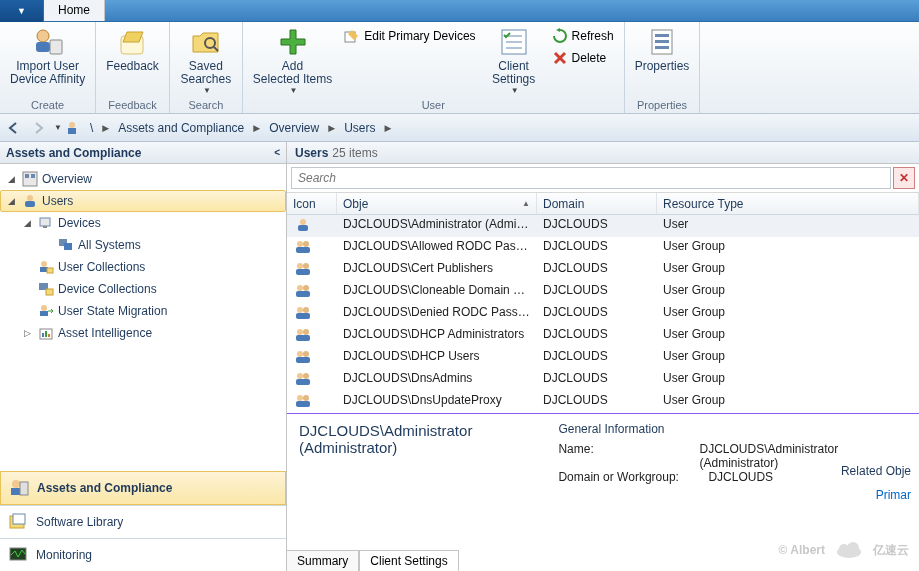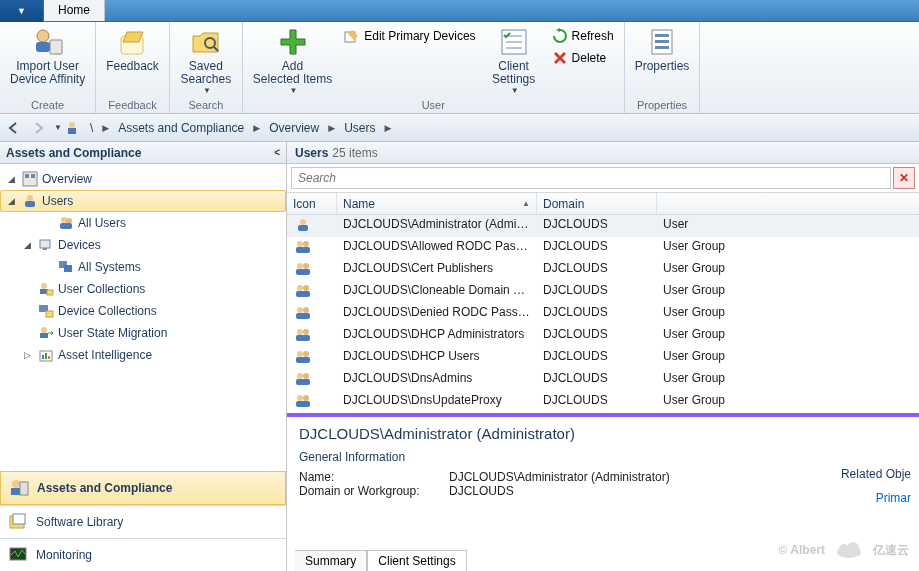--- a/index.html
+++ b/index.html
@@ -62,31 +62,31 @@
 .col-name { width:200px; }
 .col-domain { width:120px; }
 .col-rt { flex:1; }
 
 .grid-body { flex:0 0 auto; }
 .grid-row { display:flex; height:22px; align-items:flex-start; }
 .grid-row.selected { background:#eef2f6; }
 .grid-row .cell { padding:2px 6px; white-space:nowrap; overflow:hidden; text-overflow:ellipsis; color:#222; }
 .cell.col-icon { display:flex; align-items:center; justify-content:flex-start; padding-left:8px; }
 
-.details { border-top:4px solid #8b5cf6; padding:8px 12px 0 12px; display:flex; flex-direction:column; gap:8px; position:relative; flex:1; min-height:0; }
+.details { border-top:1px solid #8b5cf6; padding:8px 12px 0 12px; display:flex; flex-direction:row; position:relative; flex:1; min-height:0; }
 .details-title { font-size:15px; color:#1e395b; }
 .details-cols { display:flex; gap:40px; }
 .details-section h4 { color:#1e395b; font-weight:normal; margin-bottom:6px; }
 .kv { display:flex; }
 .kv .k { width:150px; color:#222; }
 .kv .v { color:#222; }
 .related { position:absolute; right:8px; top:50px; text-align:right; }
 .related a { color:#0066cc; text-decoration:none; }
 
-.detail-tabs { position:absolute; bottom:0; left:8px; display:flex; border-top:1px solid #c4c4c4; background:#f5f5f5; }
+.detail-tabs { position:absolute; bottom:0; left:0; display:flex; border-top:1px solid #c4c4c4; background:#f5f5f5; }
 .detail-tabs .dtab { padding:3px 10px; border-right:1px solid #c4c4c4; background:#f8f8f8; cursor:default; }
 .detail-tabs .dtab.active { background:#fff; border-top:1px solid #c4c4c4; border-left:1px solid #c4c4c4; margin-top:-1px; }
 
 .watermark { position:absolute; right:10px; bottom:12px; color:#c8c8c8; font-size:14px; display:flex; align-items:center; gap:10px;font-weight:bold;}
 
 
 svg { display:block; }
 </style>
 </head>
 <body>
@@ -279,31 +279,20 @@
       <div class="tree-item tree-l2 selected">
           <span class="twisty">◢</span>
           <span class="ticon">
             <svg width="16" height="16">
               <circle cx="8" cy="5" r="3" fill="#f0c890"></circle>
               <rect x="3" y="8" width="10" height="6" rx="2" fill="#4a7ab8"></rect>
             </svg>
           </span>
           <span>Users</span>
         </div>
-      <div class="tree-item tree-l3">
-          <span class="twisty"></span>
-          <span class="ticon">
-            <svg width="16" height="16">
-              <circle cx="6" cy="5" r="3" fill="#f0c890"></circle>
-              <circle cx="11" cy="6" r="3" fill="#e0b880"></circle>
-              <rect x="2" y="8" width="12" height="6" rx="2" fill="#4a7ab8"></rect>
-            </svg>
-          </span>
-          <span>All Users</span>
-        </div>
       <div class="tree-item tree-l2">
           <span class="twisty">◢</span>
           <span class="ticon">
             <svg width="16" height="16">
               <rect x="2" y="3" width="10" height="8" fill="#e8e8e8" stroke="#6a8ab0"></rect>
               <rect x="5" y="11" width="4" height="2" fill="#888"></rect>
             </svg>
           </span>
           <span>Devices</span>
         </div>
@@ -401,24 +390,25 @@
     </div>
     <div class="search-row">
       <input type="text" placeholder="Search" style="">
       <div class="search-clear">
           <span>✕</span>
         </div>
     </div>
     <div class="grid-head">
       <div class="col-icon">Icon</div>
       <div class="col-name">
-          <span>Name</span>
+          <span>Obje</span>
           <span style="font-size:8px;color:#666;margin-left:auto;">▲</span>
         </div>
       <div class="col-domain">Domain</div>
+      <div class="col-rt">Resource Type</div>
     </div>
     <div class="grid-body" id="grid-body">
         <div class="grid-row selected">
           <div class="cell col-icon">
             <svg width="16" height="16">
               <circle cx="8" cy="5" r="3" fill="#f0c890"></circle>
               <rect x="3" y="8" width="10" height="6" rx="2" fill="#4a7ab8"></rect>
             </svg>
           </div>
           <div class="cell col-name">DJCLOUDS\Administrator (Admin...</div>

